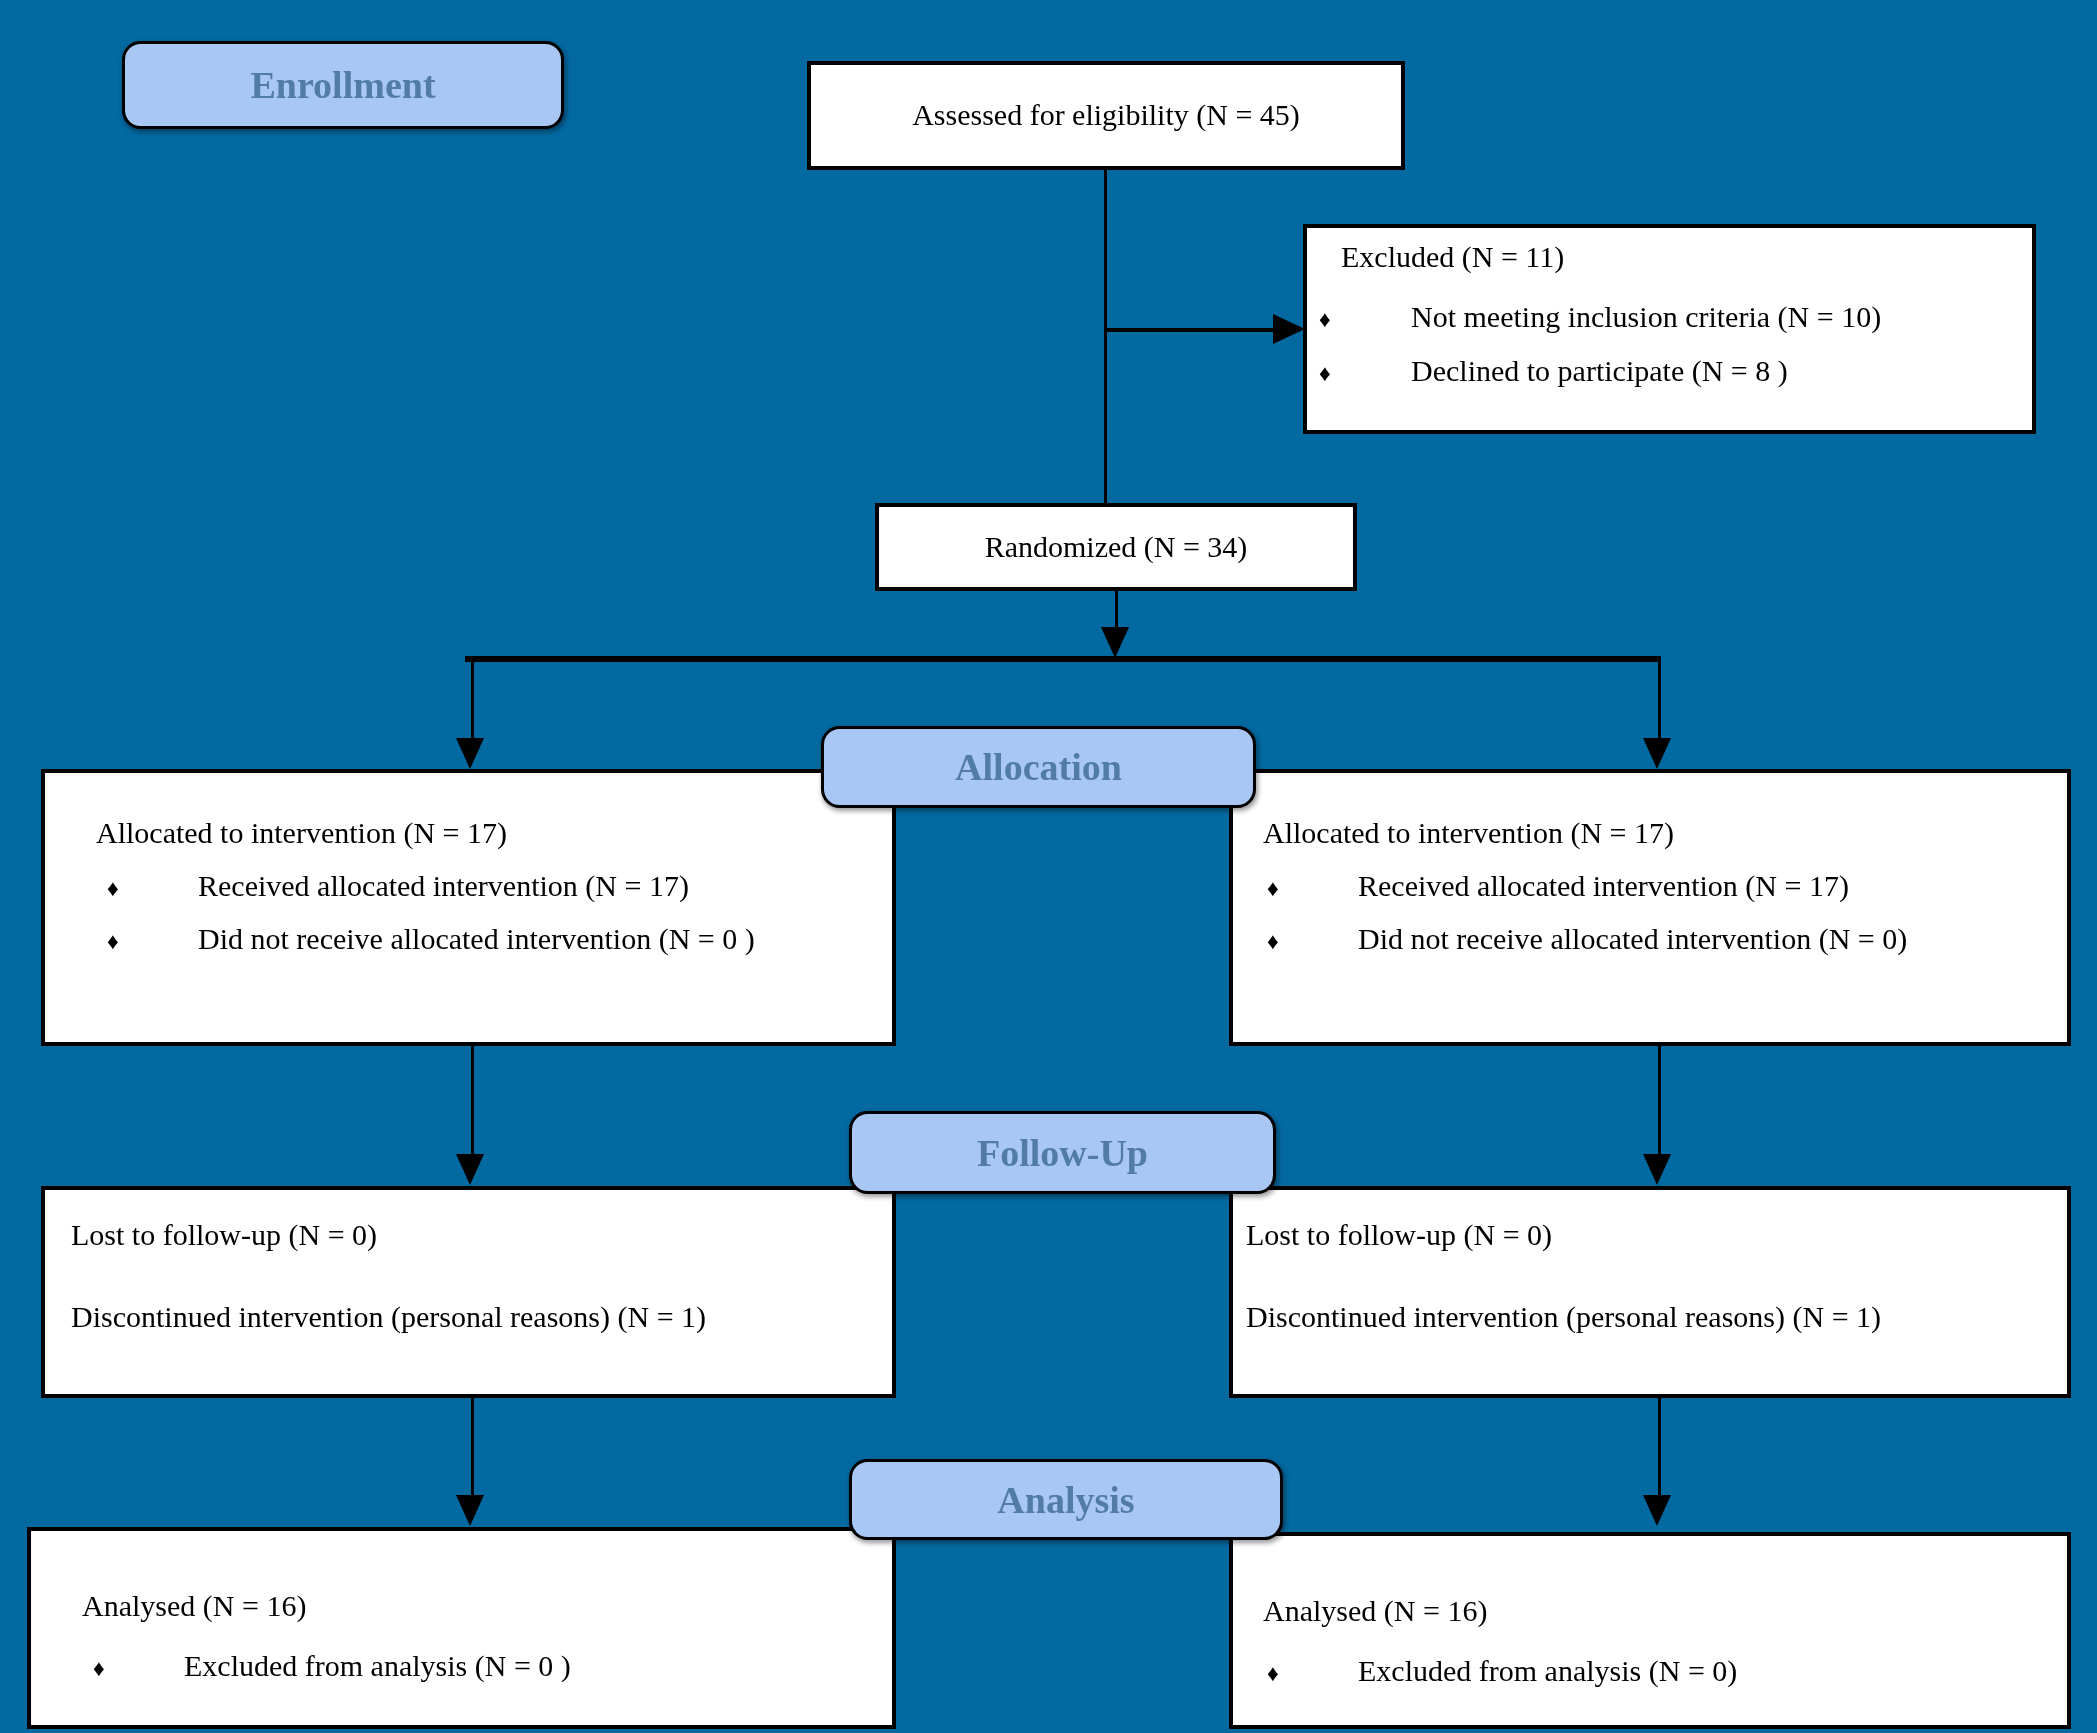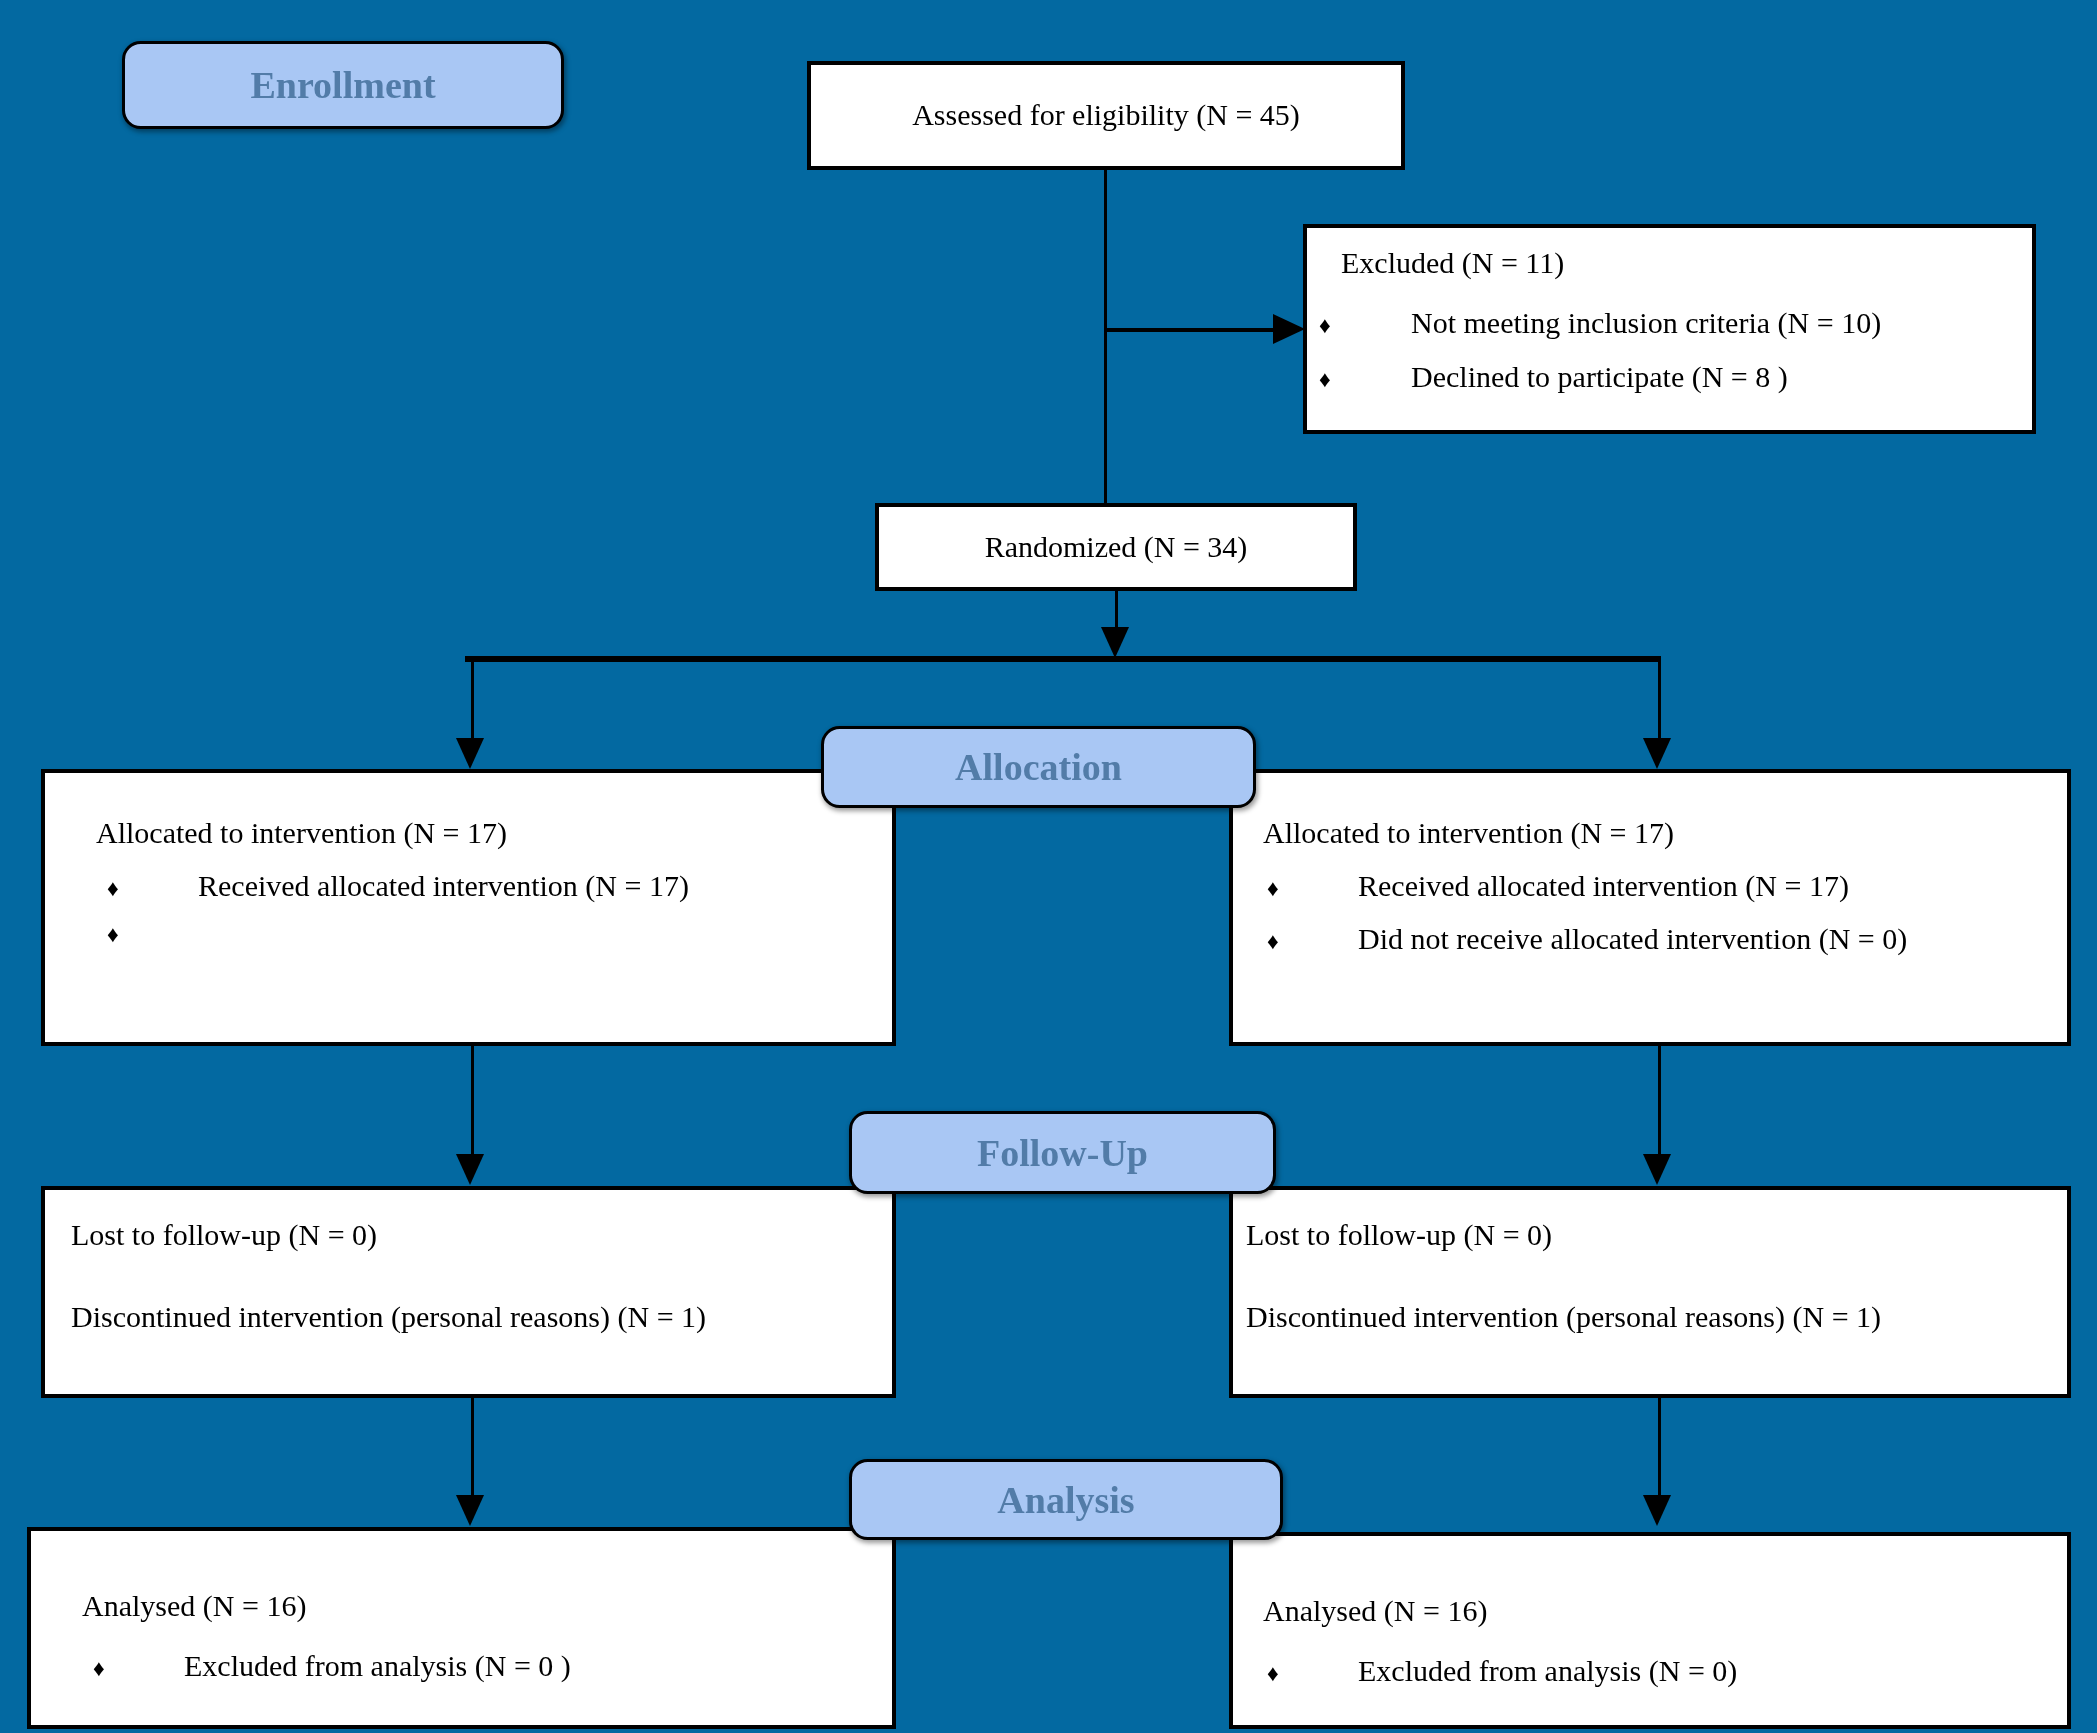--- a/index.html
+++ b/index.html
@@ -58,21 +58,21 @@
     border-bottom:15.4px solid transparent;
     border-left:32px solid #000;
   }
   
   .box-title{white-space:nowrap;}
   .bullet{display:flex;align-items:baseline;white-space:nowrap;}
   .glyph{font-size:23px;flex:0 0 auto;}
   .btext{flex:0 0 auto;}
 
   
-  .excluded-content{padding-top:18px;}
+  .excluded-content{padding-top:12px;}
   .excluded-content .box-title{margin-left:34px;margin-bottom:25px;}
   .excluded-content .bullet{margin-left:12px;margin-top:20px;}
   .excluded-content .glyph{width:92px;}
 
   
   .card-l .box-title{margin-left:51px;}
   .card-l .bullet{margin-left:62px;}
   .card-l .glyph{width:91px;}
   
   .card-r .box-title{margin-left:30px;}
@@ -145,20 +145,21 @@
 
   <div class="flowbox card-l" style="left:41px;top:769px;width:855px;height:277px;">
     <div class="alloc-content">
       <div class="box-title">Allocated to intervention (N = 17)</div>
       <div class="bullet">
         <span class="glyph">♦</span>
         <span class="btext">Received allocated intervention (N = 17)</span>
       </div>
       <div class="bullet">
         <span class="glyph">♦</span>
+        <span class="btext">Did not receive allocated intervention (N = 0 )</span>
       </div>
     </div>
   </div>
 
   <div class="flowbox card-r" style="left:1229px;top:769px;width:842px;height:277px;">
     <div class="alloc-content">
       <div class="box-title">Allocated to intervention (N = 17)</div>
       <div class="bullet">
         <span class="glyph">♦</span>
         <span class="btext">Received allocated intervention (N = 17)</span>

